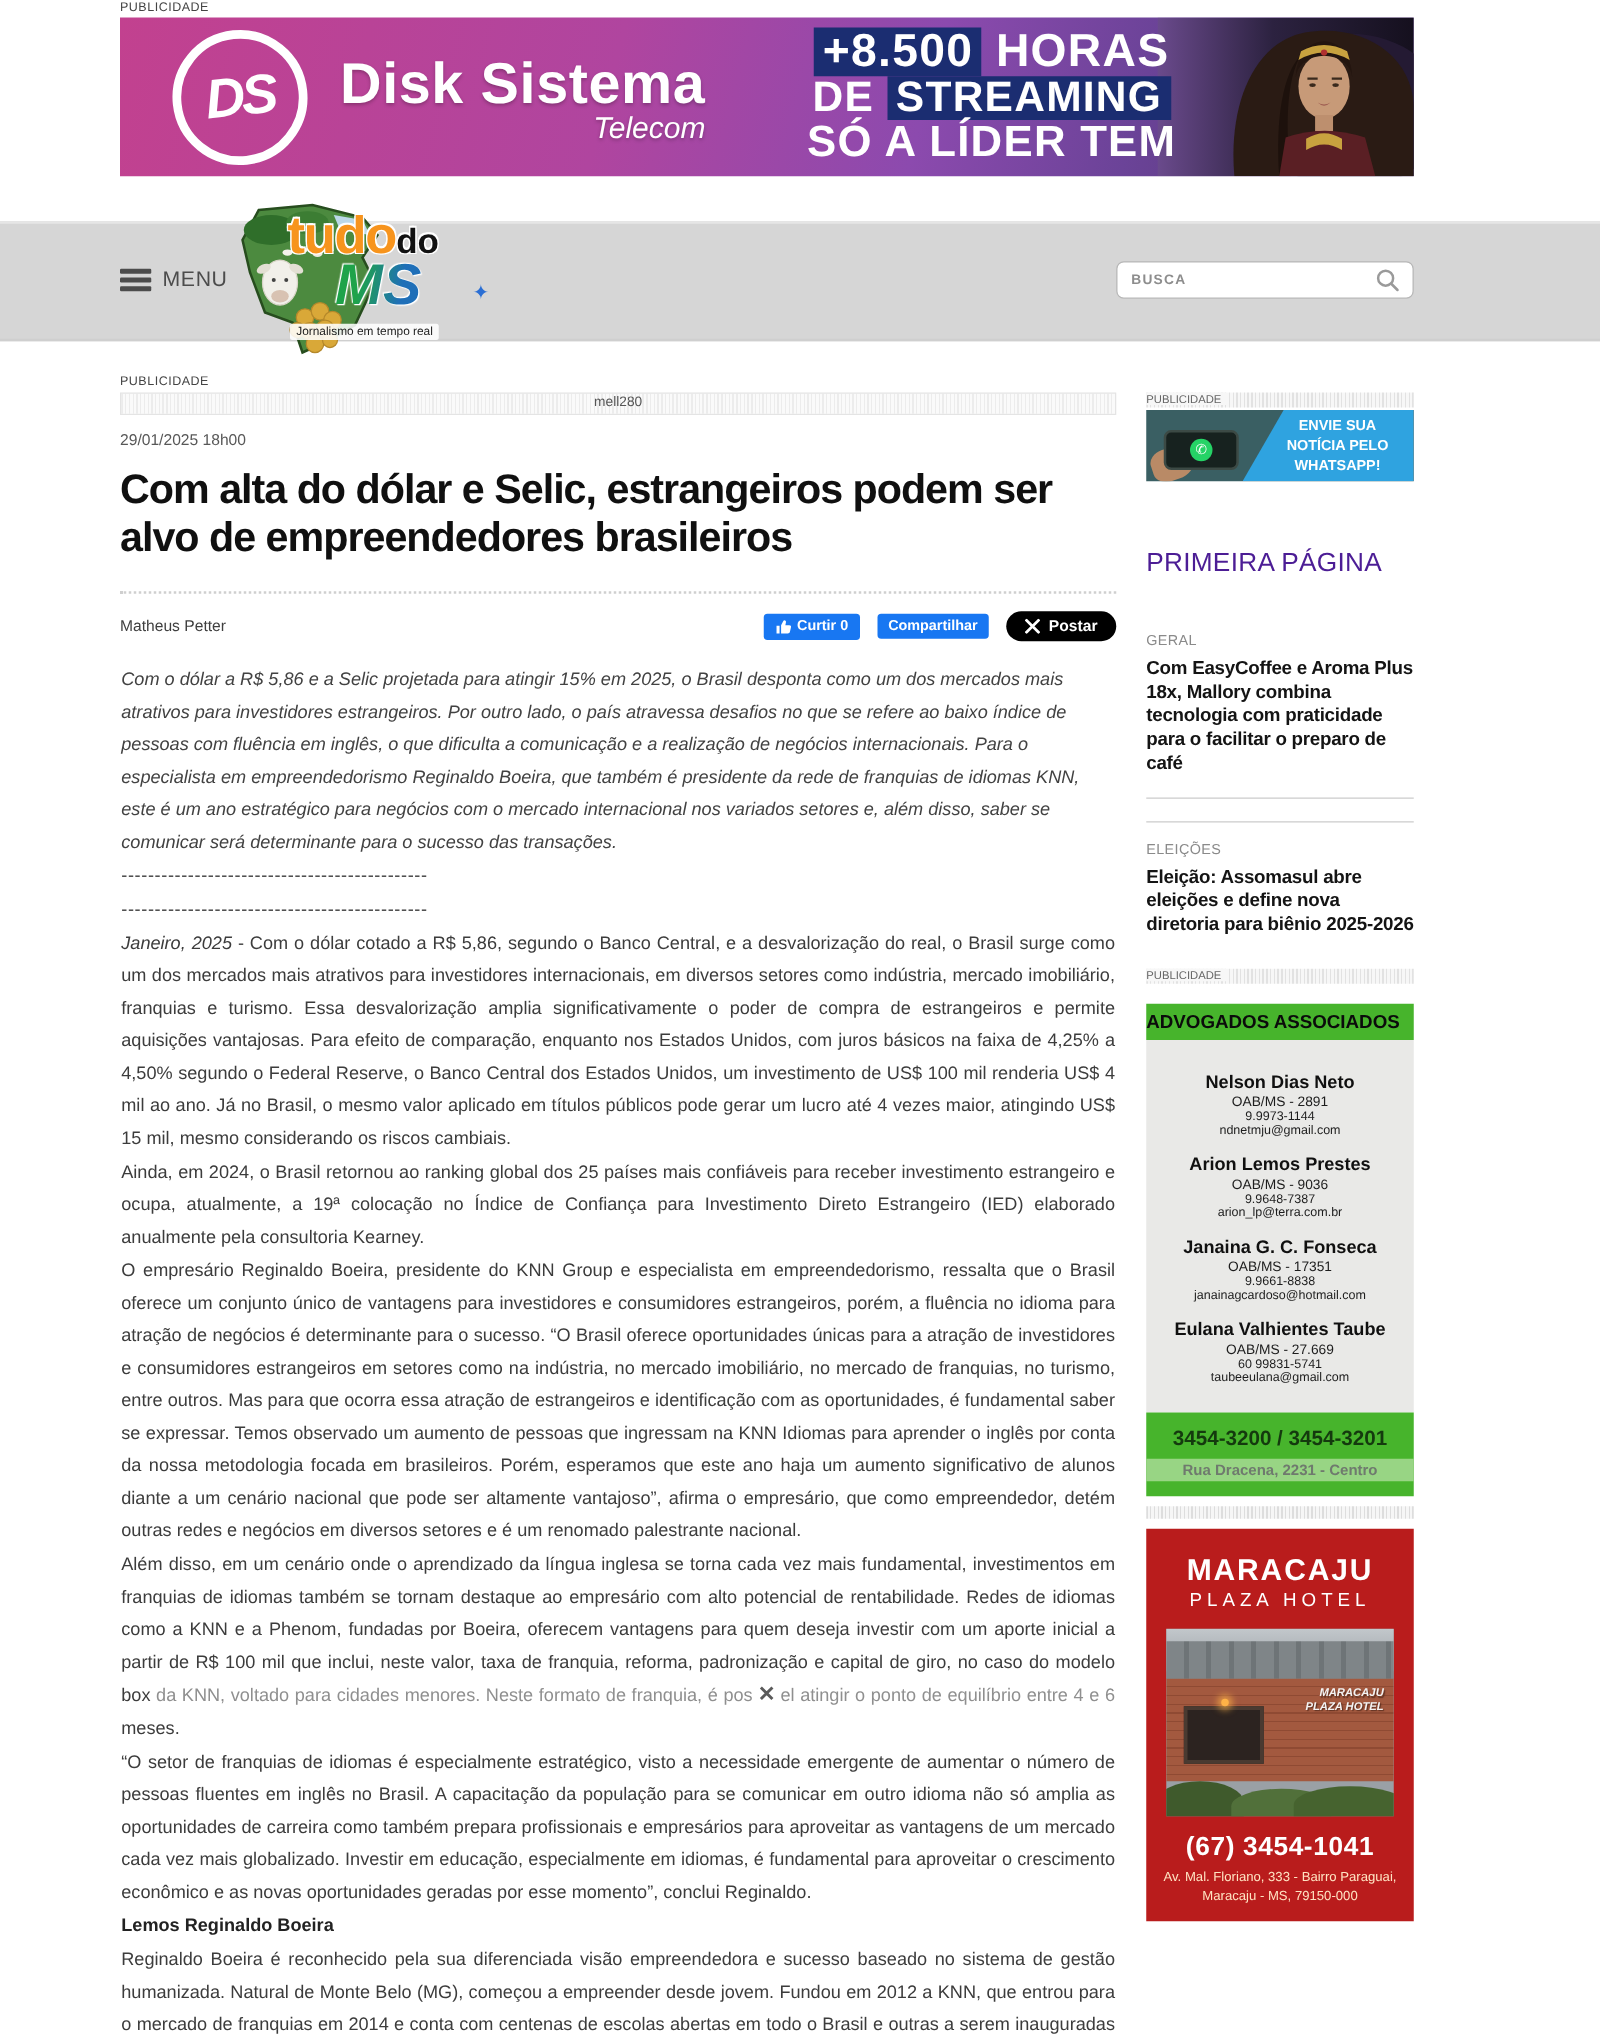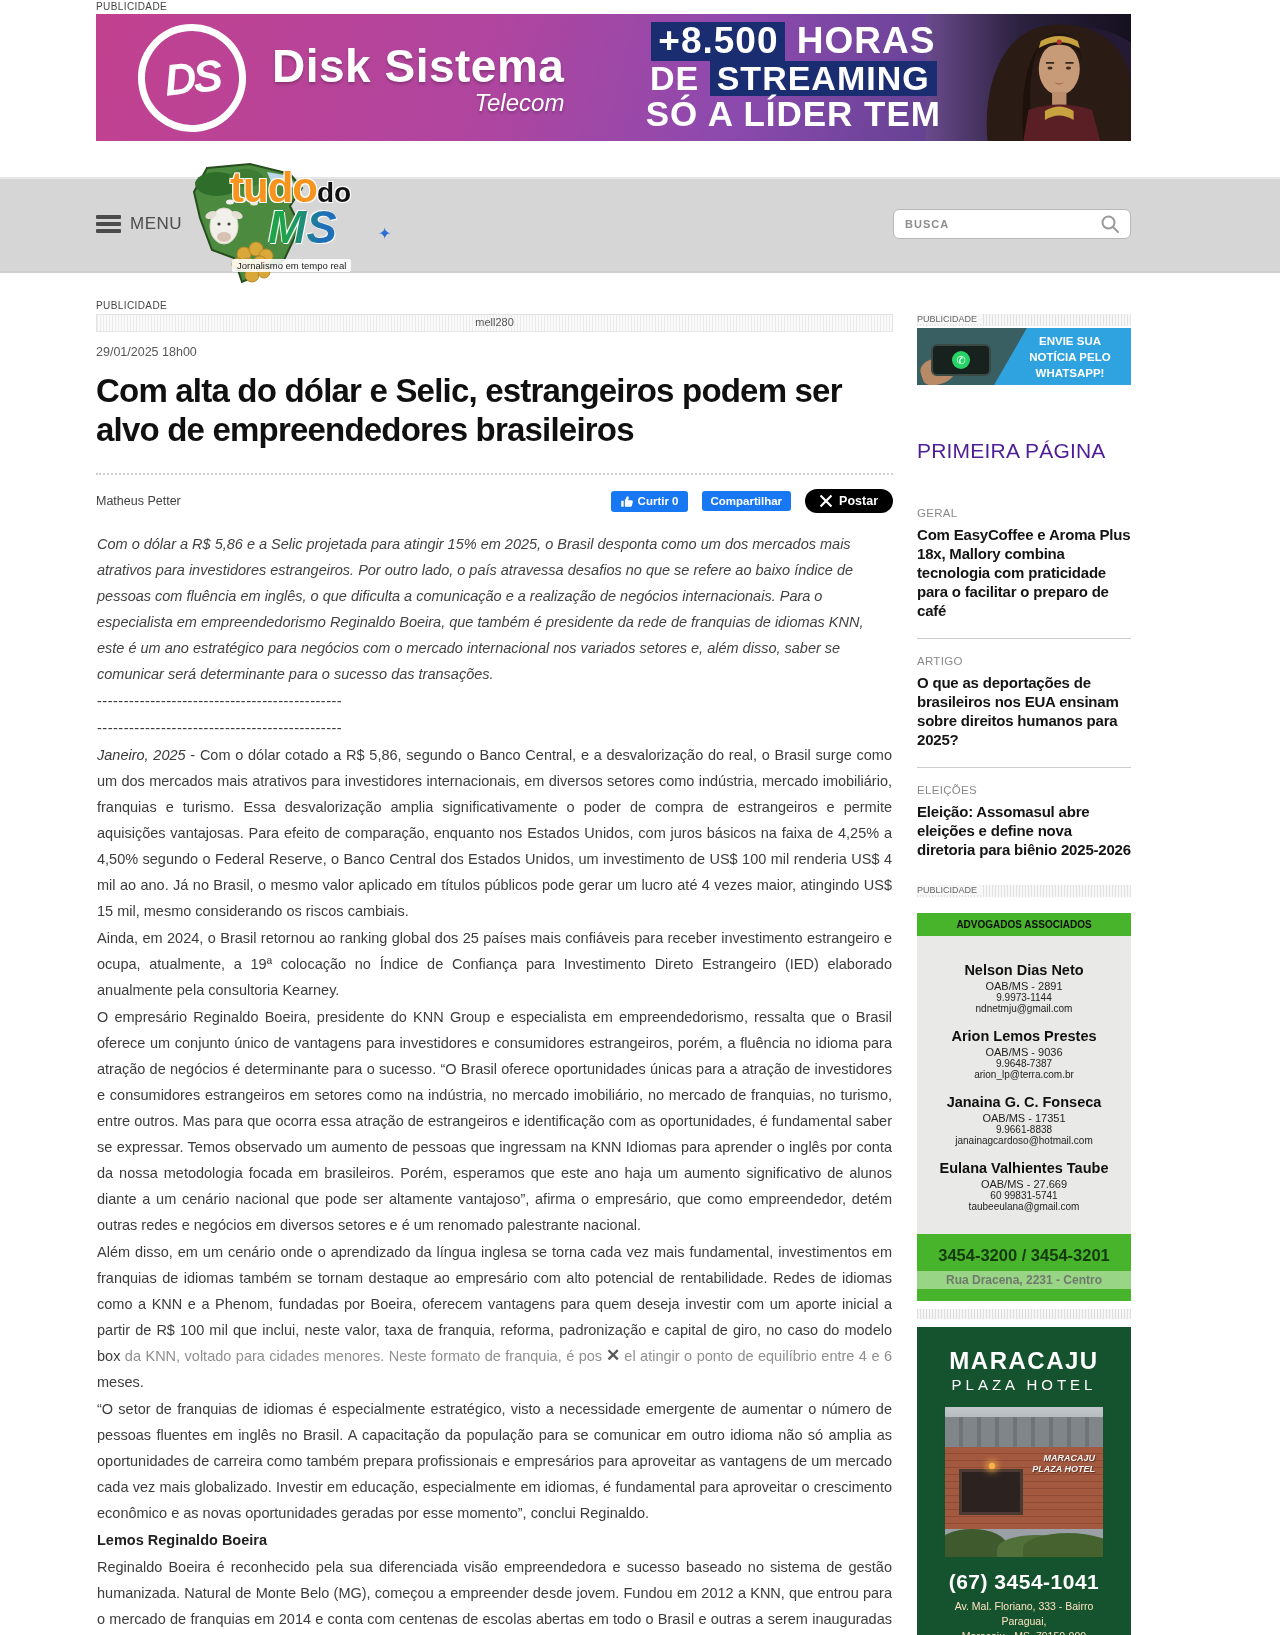--- a/index.html
+++ b/index.html
@@ -87,34 +87,34 @@
   .wa-phone{position:absolute;left:6px;top:2px;width:56px;height:28px;background:#17221f;border:2px solid #3c4a45;border-radius:6px;display:flex;align-items:center;justify-content:center;}
   .wa-circle{width:18px;height:18px;border-radius:50%;background:#25d366;color:#fff;font-size:11px;line-height:18px;text-align:center;}
   .pp{margin:54px 0 0;font-size:21px;font-weight:500;color:#4c1d95;letter-spacing:.2px;}
   .side-article{margin-top:0;cursor:pointer;}
   .side-article.first{margin-top:44px;}
   .cat{font-size:11.5px;color:#8a8a8a;letter-spacing:.3px;margin-bottom:6px;}
   .sa-title{font-size:15px;font-weight:bold;color:#141414;line-height:19px;letter-spacing:-.2px;}
   .sa-sep{border-top:1px solid #cccccc;margin:18px 0 16px;}
 
   .adv{display:block;margin-top:2px;cursor:pointer;}
-  .adv-header{background:#47b42c;color:#0b0b0b;font-weight:bold;font-size:10px;text-align:center;padding:6px 0;margin-top:16px;}
+  .adv-header{background:#47b42c;color:#0b0b0b;font-weight:bold;font-size:15px;padding:6px 0;margin-top:16px;}
   .adv-body{background:#e9e9e7;text-align:center;padding:26px 0 8px;}
   .lawyer{margin-bottom:14px;}
   .l-name{font-size:14.5px;font-weight:bold;color:#101010;}
   .l-oab{font-size:11px;color:#1d1d1d;margin-top:2px;}
   .l-phone{font-size:10px;color:#1d1d1d;}
   .l-email{font-size:10px;color:#1d1d1d;}
   .adv-footer{background:#47b42c;text-align:center;padding:12px 0;}
   .adv-phones{font-size:16.5px;font-weight:bold;color:#143a0e;}
   .adv-addr{margin-top:6px;background:#98d584;color:#6f7a6e;font-size:12px;font-weight:bold;padding:2px 0;}
 
   .hatch{height:10px;margin:8px 0;background:repeating-linear-gradient(90deg,#dddddd 0 1px,#f6f6f6 1px 3px);}
 
-  .hotel{display:block;background:#14532d;text-align:center;padding:20px 16px 12px;cursor:pointer;}
+  .hotel{display:block;background:#b91c1c;text-align:center;padding:20px 4px 12px;cursor:pointer;}
   .hotel-name{color:#fff;font-weight:bold;font-size:24px;letter-spacing:1.5px;}
   .hotel-sub{color:#fff;font-size:15px;letter-spacing:4px;margin-top:1px;}
   .hotel-photo{position:relative;margin:14px 12px 0;height:150px;overflow:hidden;background:#9aa0a5;}
   .hp-sky{position:absolute;left:0;top:0;right:0;height:34px;background:linear-gradient(#c2c7cb,#9aa0a5);}
   .hp-concrete{position:absolute;left:0;top:10px;right:0;height:30px;
     background:repeating-linear-gradient(90deg,#7f8588 0 14px,#6e7477 14px 18px);}
   .hp-brick{position:absolute;left:0;top:40px;right:0;bottom:28px;
     background:repeating-linear-gradient(#a3593f 0 6px,#8f4a33 6px 7px);}
   .hp-door{position:absolute;left:14px;top:62px;width:64px;height:46px;background:#2c2320;box-shadow:inset 0 0 0 3px #4a3a31;}
   .hp-lamp{position:absolute;left:44px;top:56px;width:6px;height:6px;border-radius:50%;background:#ffb347;box-shadow:0 0 6px 3px rgba(255,179,71,.7);}
@@ -286,24 +286,20 @@
       </div>
     </div>
 
     <h2 class="pp">PRIMEIRA PÁGINA</h2>
 
     <div class="side-article first">
       <div class="cat">GERAL</div>
       <div class="sa-title">Com EasyCoffee e Aroma Plus 18x, Mallory combina tecnologia com praticidade para o facilitar o preparo de café</div>
     </div>
     <div class="sa-sep"></div>
-    <div class="side-article">
-      <div class="cat">ARTIGO</div>
-      <div class="sa-title">O que as deportações de brasileiros nos EUA ensinam sobre direitos humanos para 2025?</div>
-    </div>
     <div class="sa-sep"></div>
     <div class="side-article">
       <div class="cat">ELEIÇÕES</div>
       <div class="sa-title">Eleição: Assomasul abre eleições e define nova diretoria para biênio 2025-2026</div>
     </div>
 
     <div class="side-pub" style="margin-top:26px;"><span>PUBLICIDADE</span></div>
 
     <div class="adv">
       <div class="adv-header">ADVOGADOS ASSOCIADOS</div>

